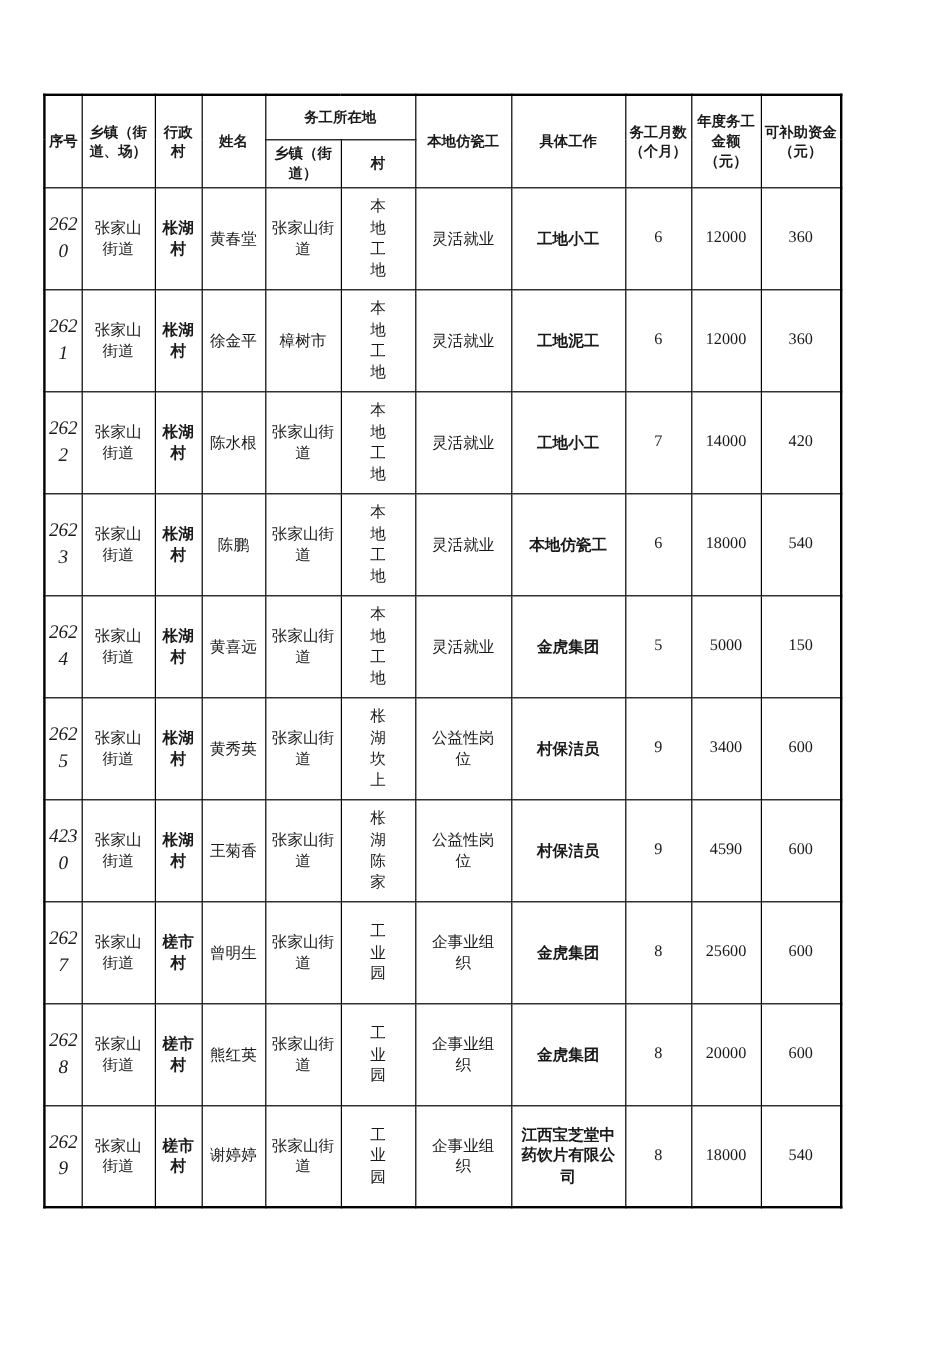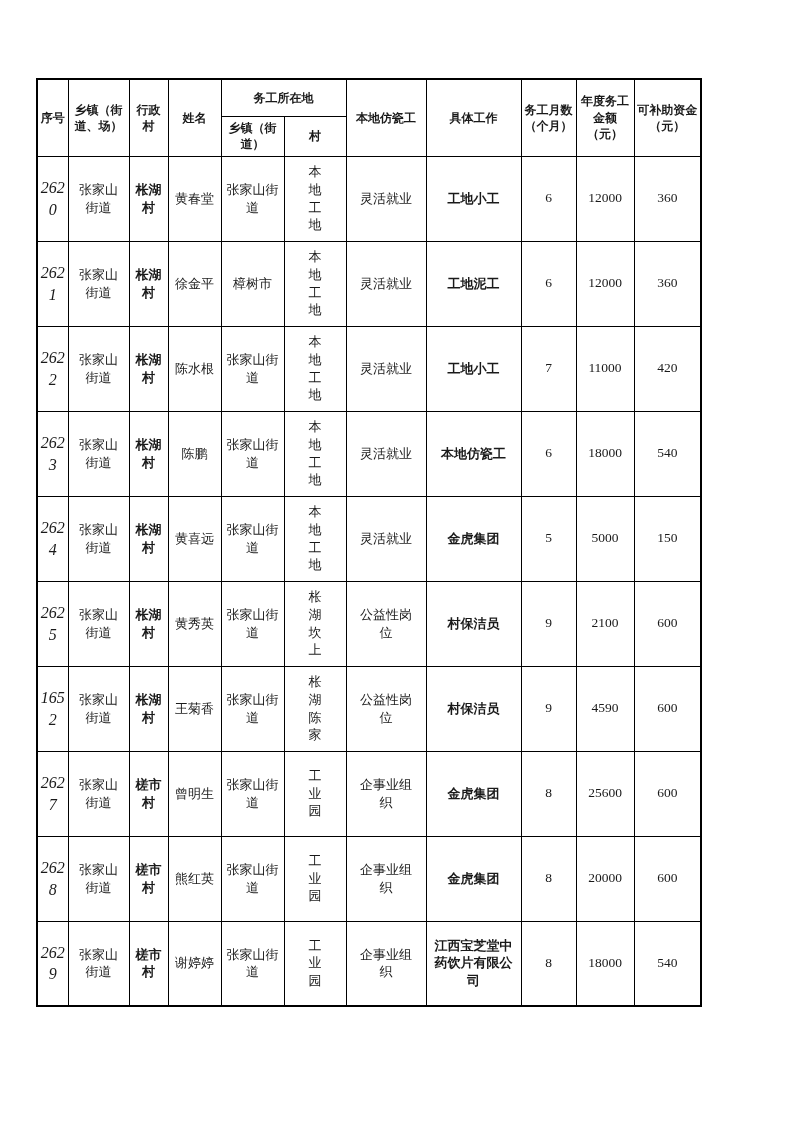--- a/index.html
+++ b/index.html
@@ -124,21 +124,21 @@
       <tr>
         <td>2622</td>
         <td>张家山街道</td>
         <td>枨湖村</td>
         <td>陈水根</td>
         <td>张家山街道</td>
         <td>本地工地</td>
         <td>灵活就业</td>
         <td>工地小工</td>
         <td>7</td>
-        <td>11000</td>
+        <td>14000</td>
         <td>420</td>
       </tr>
       <tr>
         <td>2623</td>
         <td>张家山街道</td>
         <td>枨湖村</td>
         <td>陈鹏</td>
         <td>张家山街道</td>
         <td>本地工地</td>
         <td>灵活就业</td>
@@ -163,25 +163,25 @@
       <tr>
         <td>2625</td>
         <td>张家山街道</td>
         <td>枨湖村</td>
         <td>黄秀英</td>
         <td>张家山街道</td>
         <td>枨湖坎上</td>
         <td>公益性岗位</td>
         <td>村保洁员</td>
         <td>9</td>
-        <td>2100</td>
-        <td>600</td>
-      </tr>
-      <tr>
-        <td>1652</td>
+        <td>3400</td>
+        <td>600</td>
+      </tr>
+      <tr>
+        <td>4230</td>
         <td>张家山街道</td>
         <td>枨湖村</td>
         <td>王菊香</td>
         <td>张家山街道</td>
         <td>枨湖陈家</td>
         <td>公益性岗位</td>
         <td>村保洁员</td>
         <td>9</td>
         <td>4590</td>
         <td>600</td>

